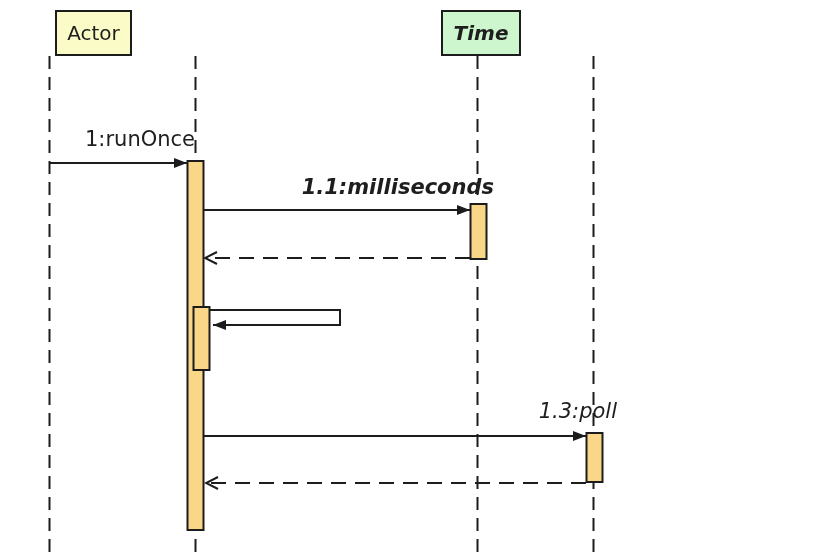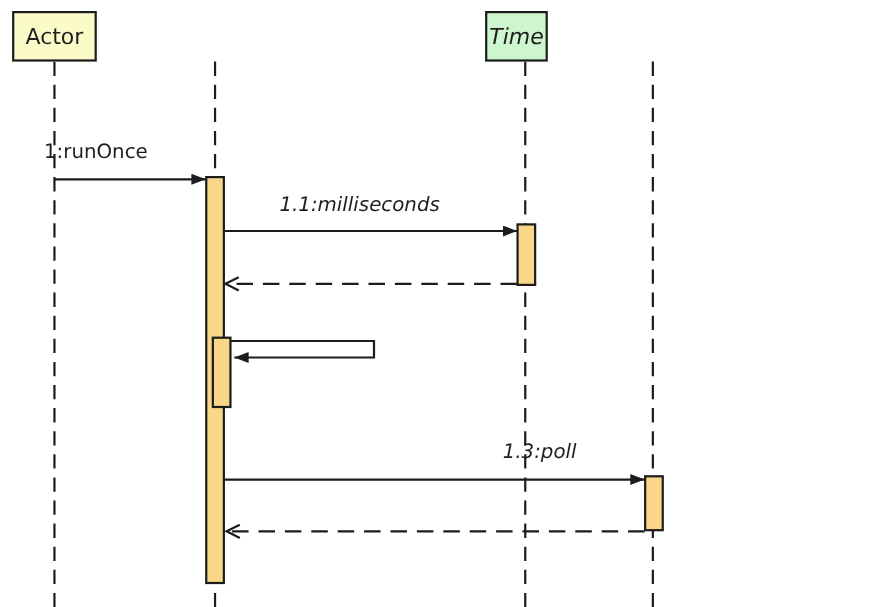--- a/index.html
+++ b/index.html
@@ -22,25 +22,25 @@
   .lifeline{stroke:var(--line-color);stroke-width:2;stroke-dasharray:13 8;}
   .activation{fill:var(--activation-fill);stroke:var(--line-color);stroke-width:2;}
   .call{stroke:var(--line-color);stroke-width:2;fill:none;}
   .ret{stroke:var(--line-color);stroke-width:2;fill:none;stroke-dasharray:15 9;}
   .pbox{
     position:absolute;top:10px;height:46px;
     box-sizing:border-box;border:2px solid var(--line-color);
     display:flex;align-items:center;justify-content:center;
     font-size:20px;line-height:1;
   }
-  .pbox.object{background:var(--object-fill);}
+  .pbox.object{background:var(--object-fill);margin-left:44px;}
   .pbox.interface{background:var(--interface-fill);font-style:italic;}
   .msg{
-    position:absolute;font-size:18px;line-height:22px;
-    text-align:left;white-space:nowrap;
+    position:absolute;font-size:21px;line-height:22px;
+    text-align:right;white-space:nowrap;
   }
   .msg.italic{font-style:italic;}
 </style>
 </head>
 <body>
 
 <div class="stage">
 
   <svg width="814" height="552" viewBox="0 0 814 552">
     <defs>
@@ -66,21 +66,21 @@
     <line class="call" x1="204" y1="210" x2="470" y2="210" marker-end="url(#arrowFilled)"></line>
     <line class="ret" x1="470" y1="258" x2="205" y2="258" marker-end="url(#arrowOpen)"></line>
     <path class="call" d="M210,310 H340 V325 H213" marker-end="url(#arrowFilled)"></path>
     <line class="call" x1="204" y1="436" x2="586" y2="436" marker-end="url(#arrowFilled)"></line>
     <line class="ret" x1="586" y1="483" x2="206" y2="483" marker-end="url(#arrowOpen)"></line>
   </svg>
 
   <div class="pbox object" style="left:11px;width:77px;">
     <span>Actor</span>
   </div>
-  <div class="pbox interface" style="left:441px;width:57px;">
+  <div class="pbox interface" style="left:441px;width:80px;font-weight:bold;">
     <span>Time</span>
   </div>
 
   <div class="msg" style="left:40px;top:128px;width:155px;">1:runOnce</div>
-  <div class="msg italic" style="left:254px;top:176px;width:240px;">1.1:milliseconds</div>
+  <div class="msg italic" style="left:254px;top:176px;width:240px;font-weight:bold;">1.1:milliseconds</div>
   <div class="msg italic" style="left:457px;top:400px;width:160px;">1.3:poll</div>
 
 </div>
 
 </body></html>

